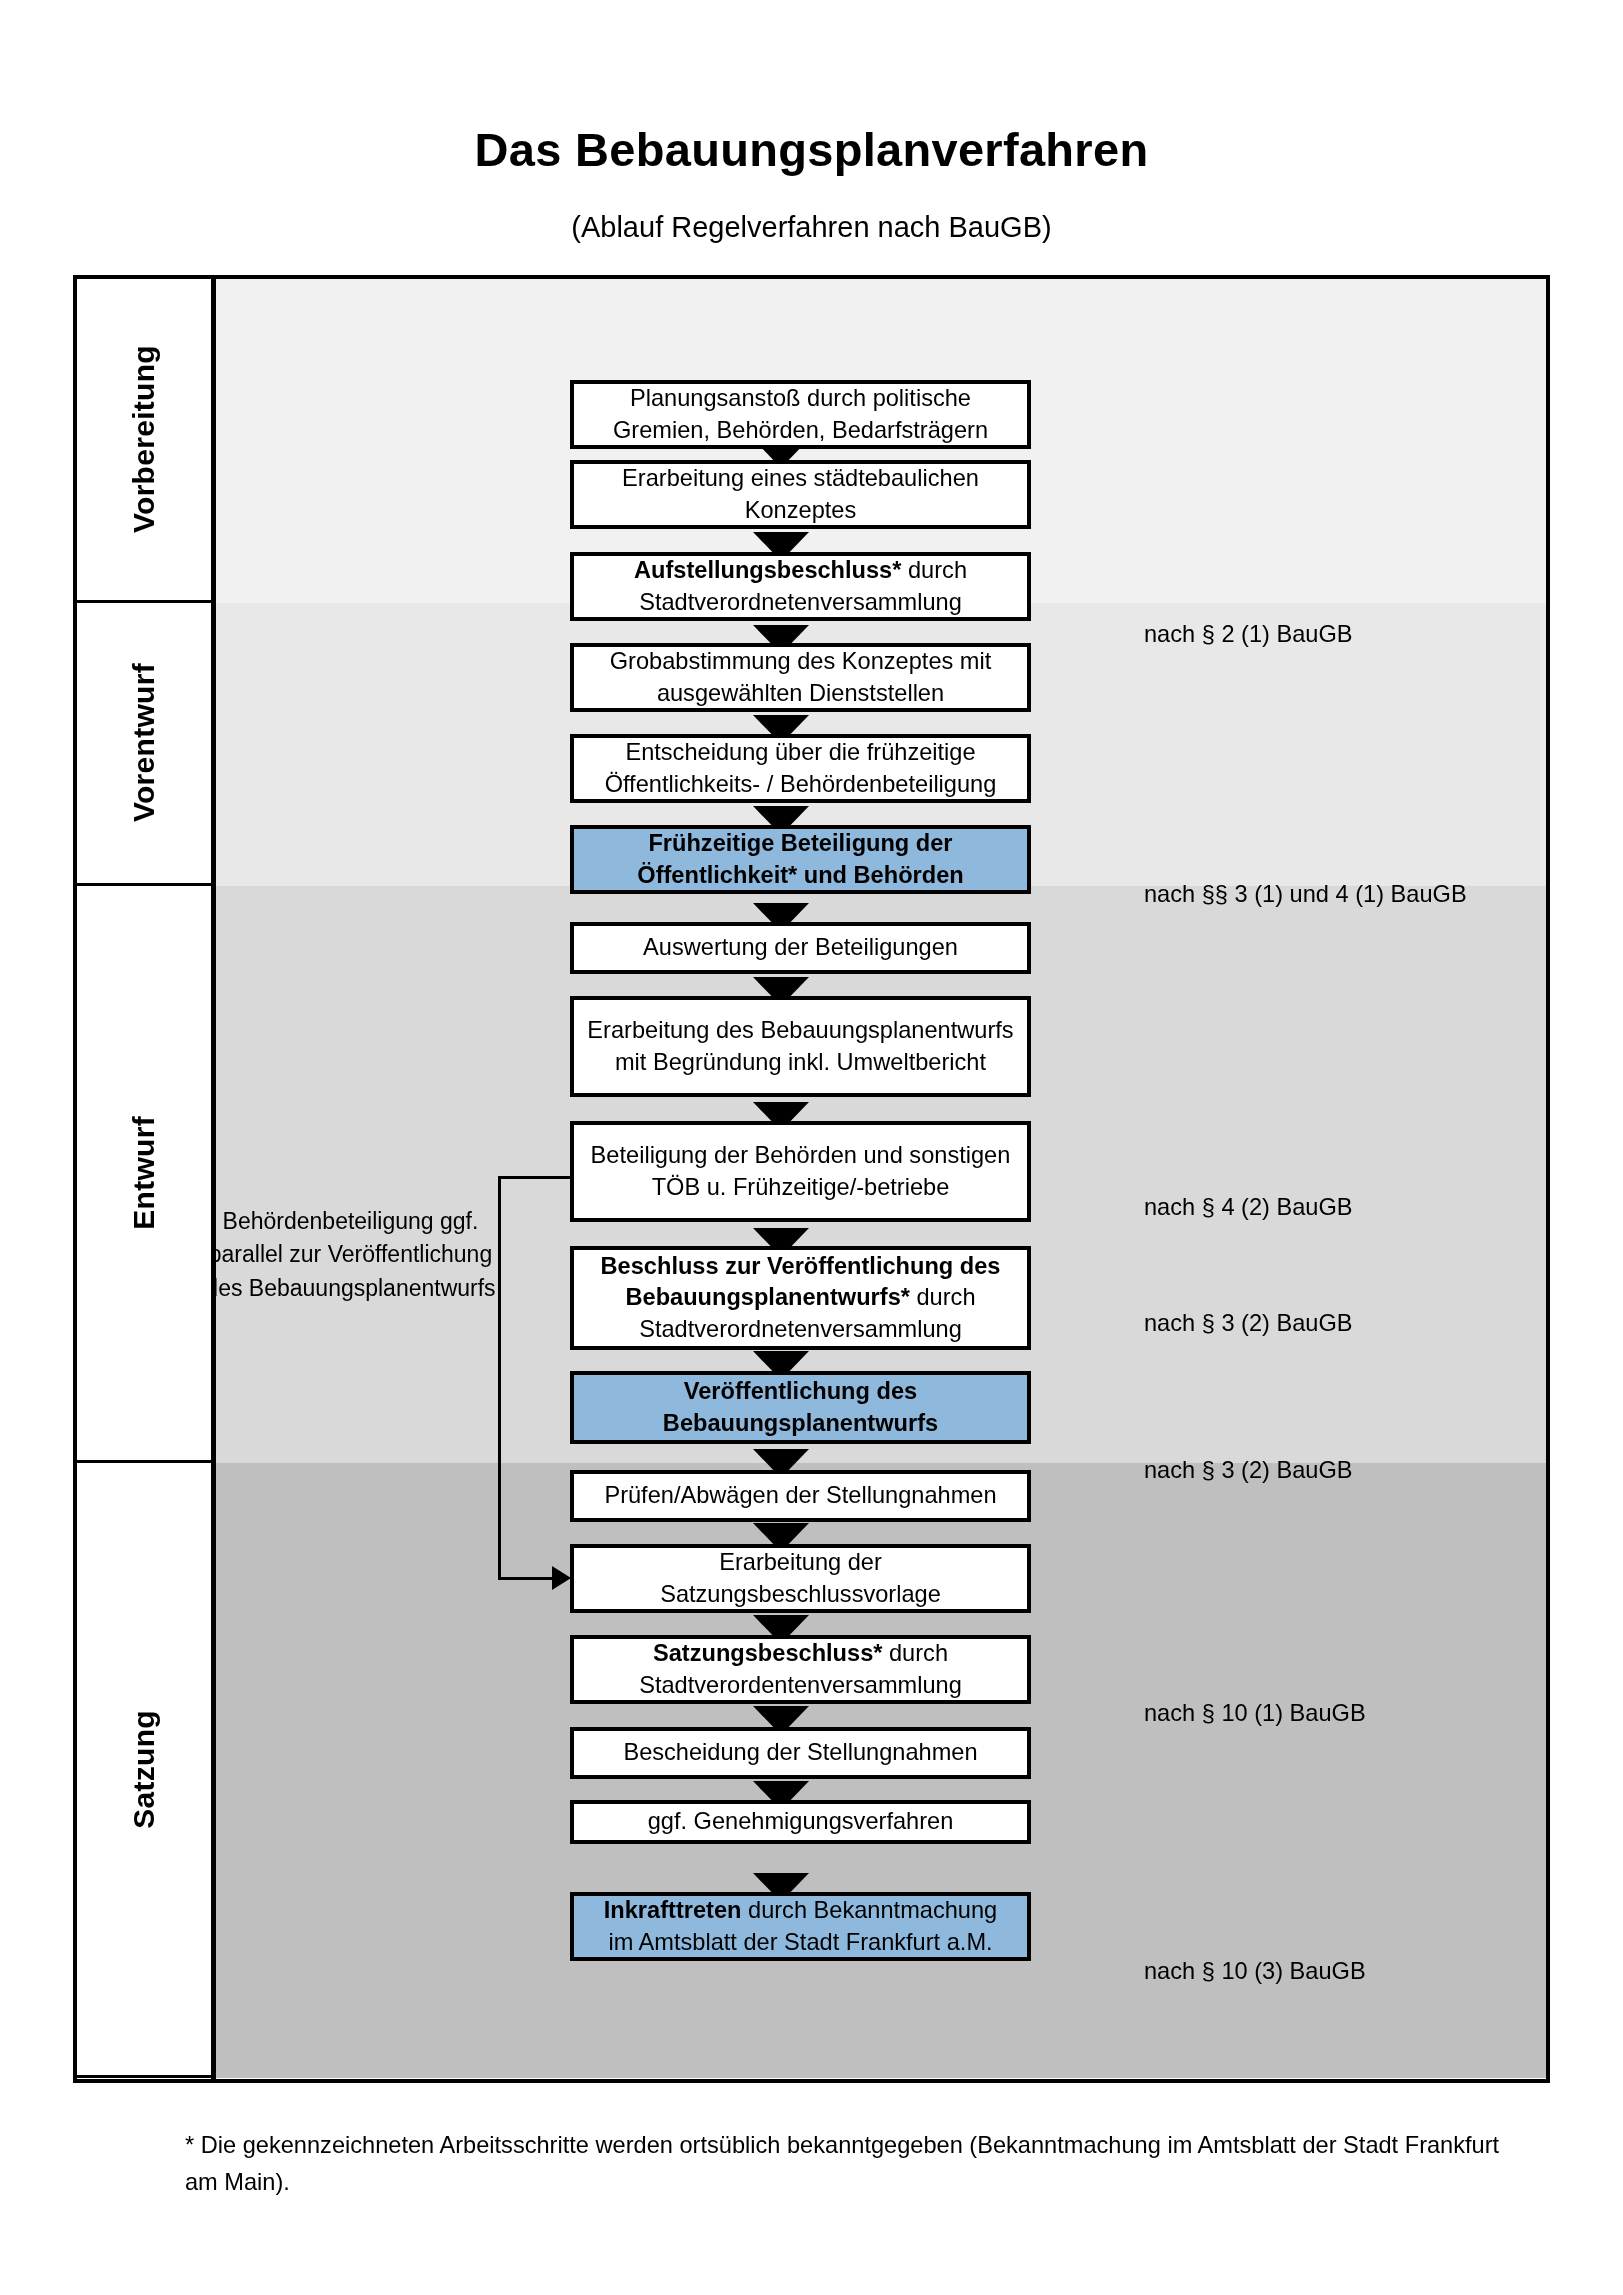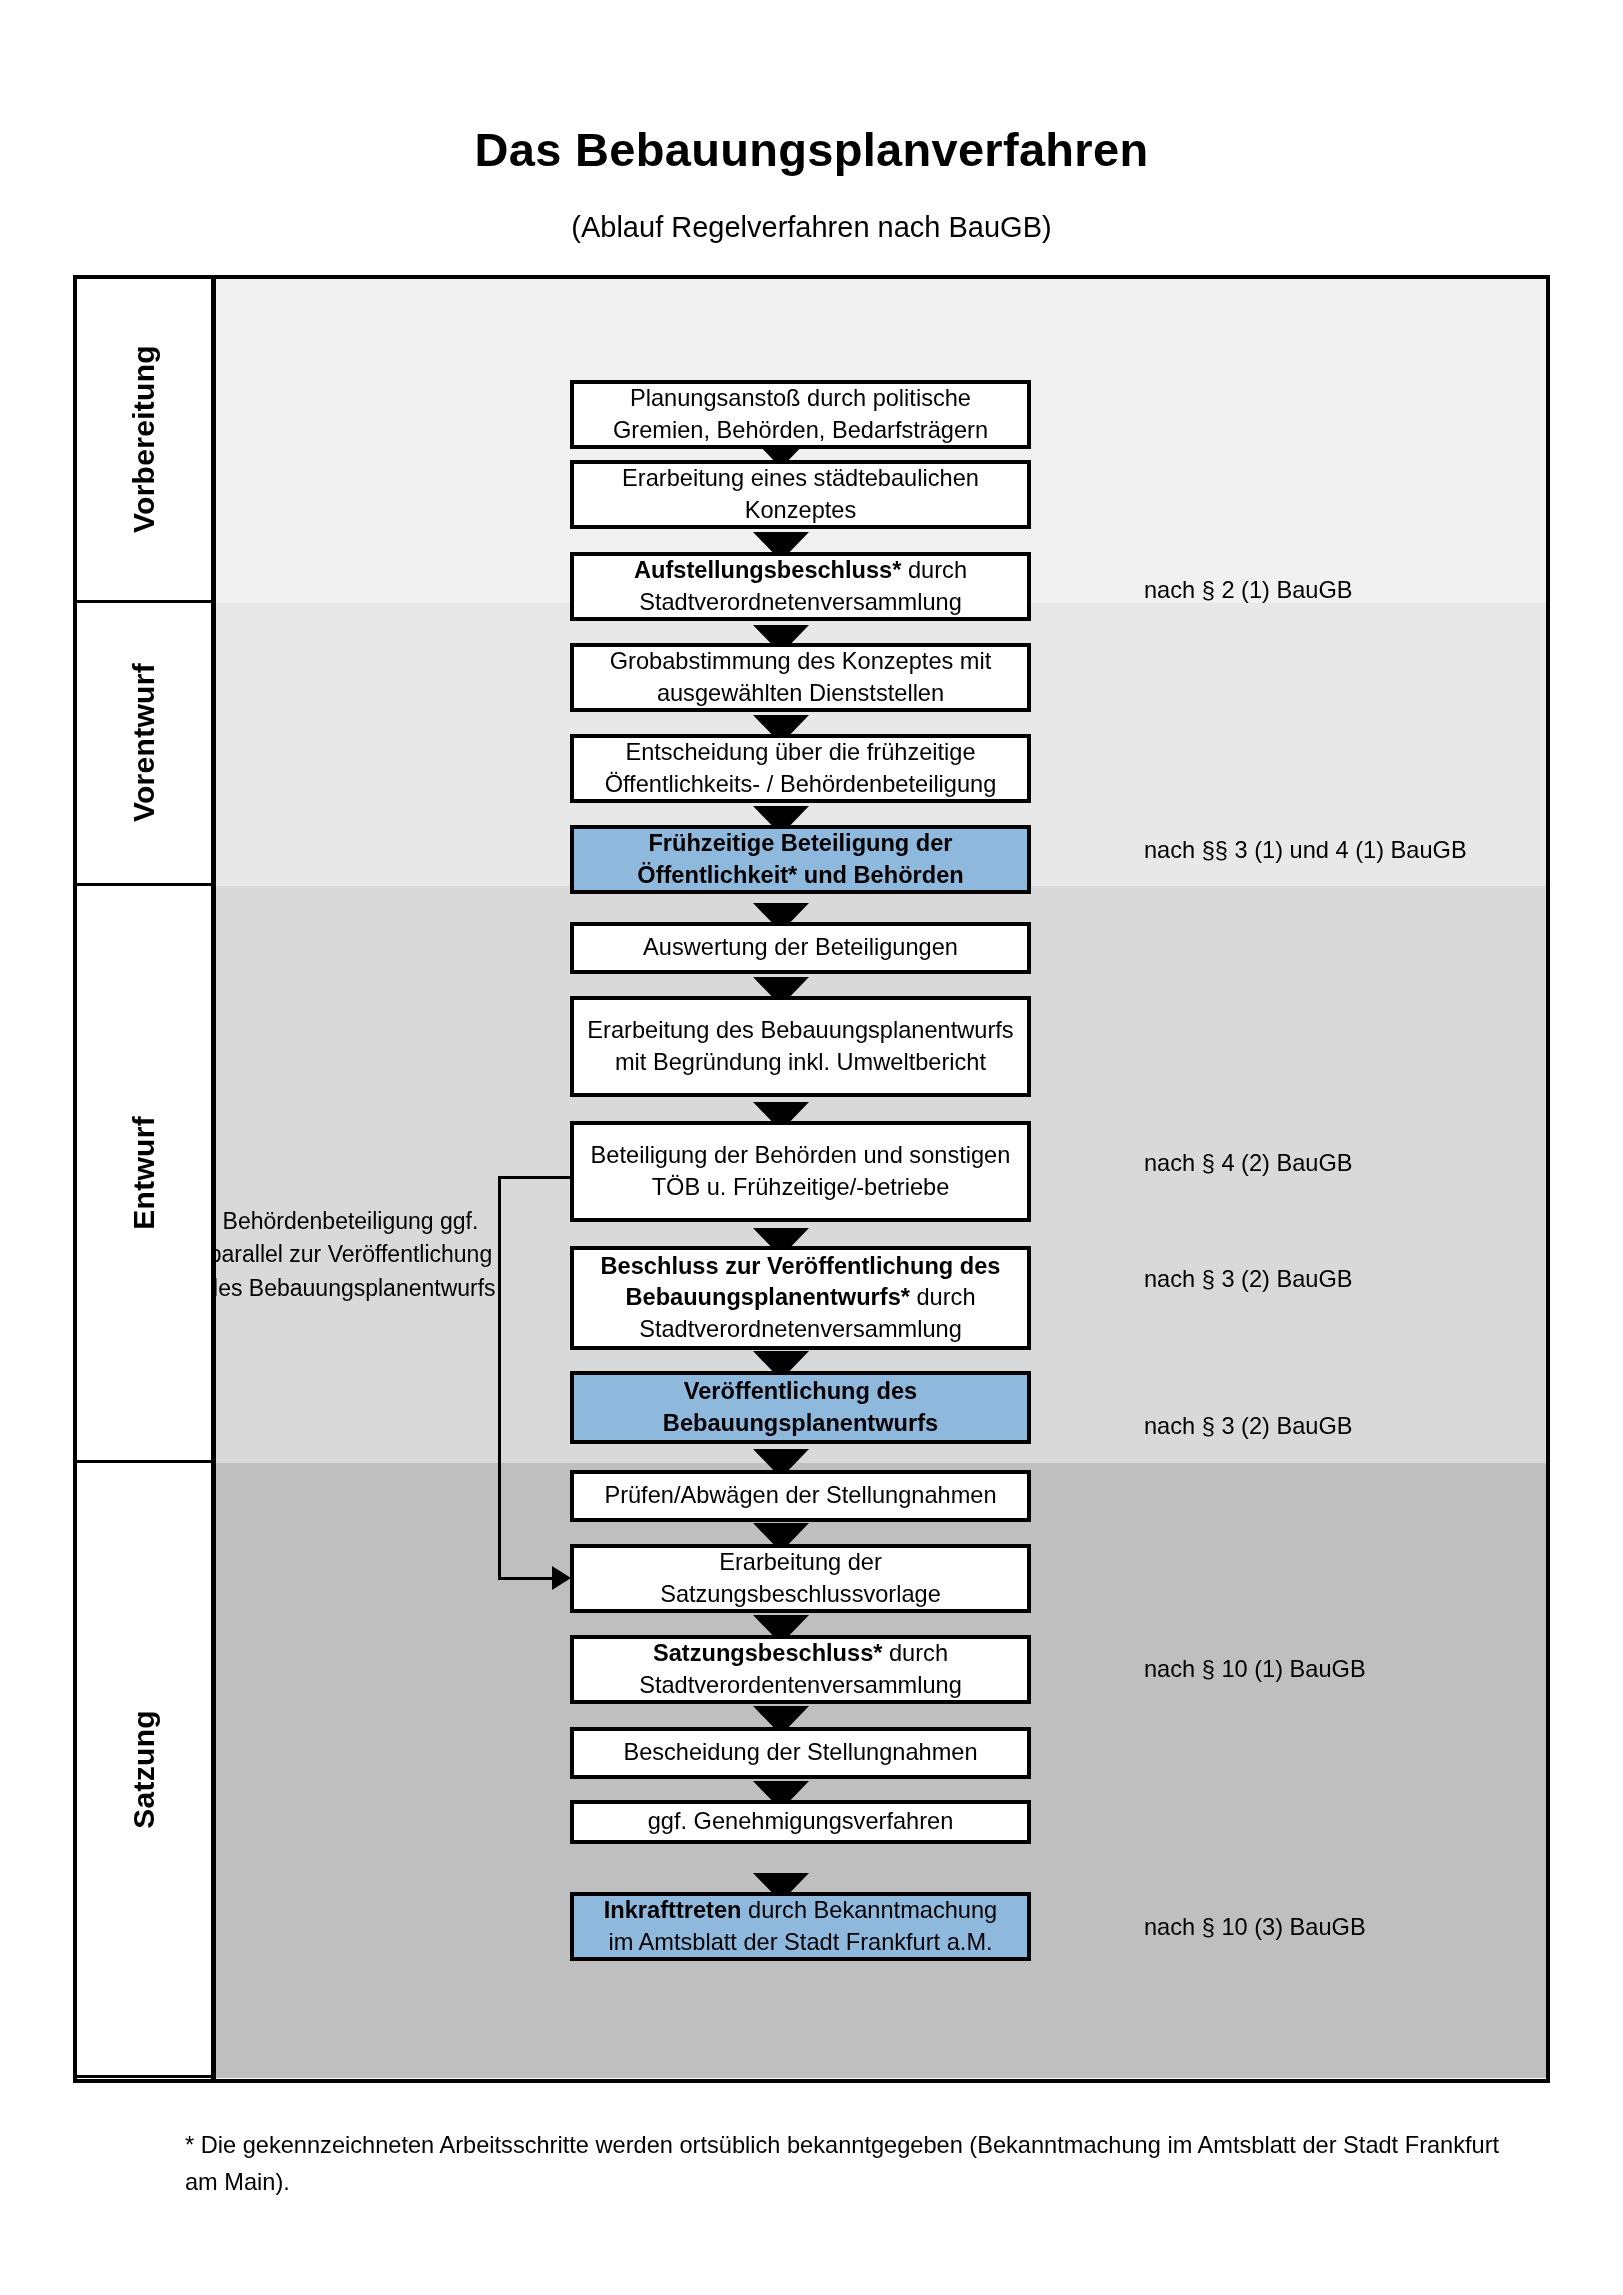--- a/index.html
+++ b/index.html
@@ -128,20 +128,21 @@
     z-index: 3;
   }
 
   
   .ref {
     position: absolute;
     left: 1067px;
     font-size: 23.6px;
     white-space: nowrap;
     z-index: 4;
+    margin-top: 44px;
   }
 
   
   .sidenote {
     position: absolute;
     left: 126px;
     width: 295px;
     text-align: center;
     font-size: 23px;
     line-height: 1.45;

